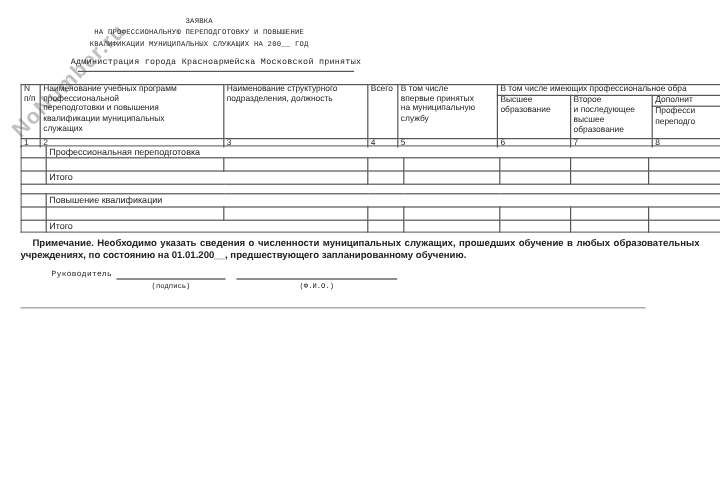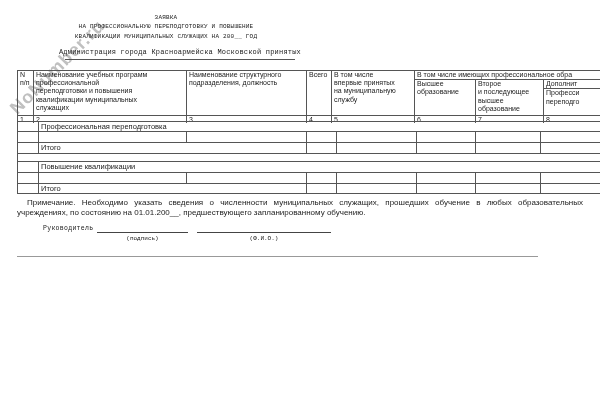--- a/index.html
+++ b/index.html
@@ -44,20 +44,21 @@
   tr.h9  td { height:9px; }
   tr.h10 td { height:10px; }
   tr.h7  td { height:7px; }
   tr.h26 td { height:26px; }
   table.doc td.body-txt { font-size:7.5px; line-height:9px; white-space:nowrap; }
   
   .note {
     position:absolute; left:17px; top:198px; width:566px;
     font-size:8px; line-height:9.5px; text-align:justify; text-indent:10px;
     color:#222;
+    font-weight:bold;
   }
   
   .sig-role {
     position:absolute; left:43px; top:225px;
     font-family:"Liberation Mono", monospace; font-size:6.5px; color:#222;
     letter-spacing:0.3px; white-space:nowrap;
   }
   .sig-line { position:absolute; top:232px; height:0; border-top:1px solid #444444; }
   #sig-line-1 { left:97px;  width:91px; }
   #sig-line-2 { left:197px; width:134px; }

